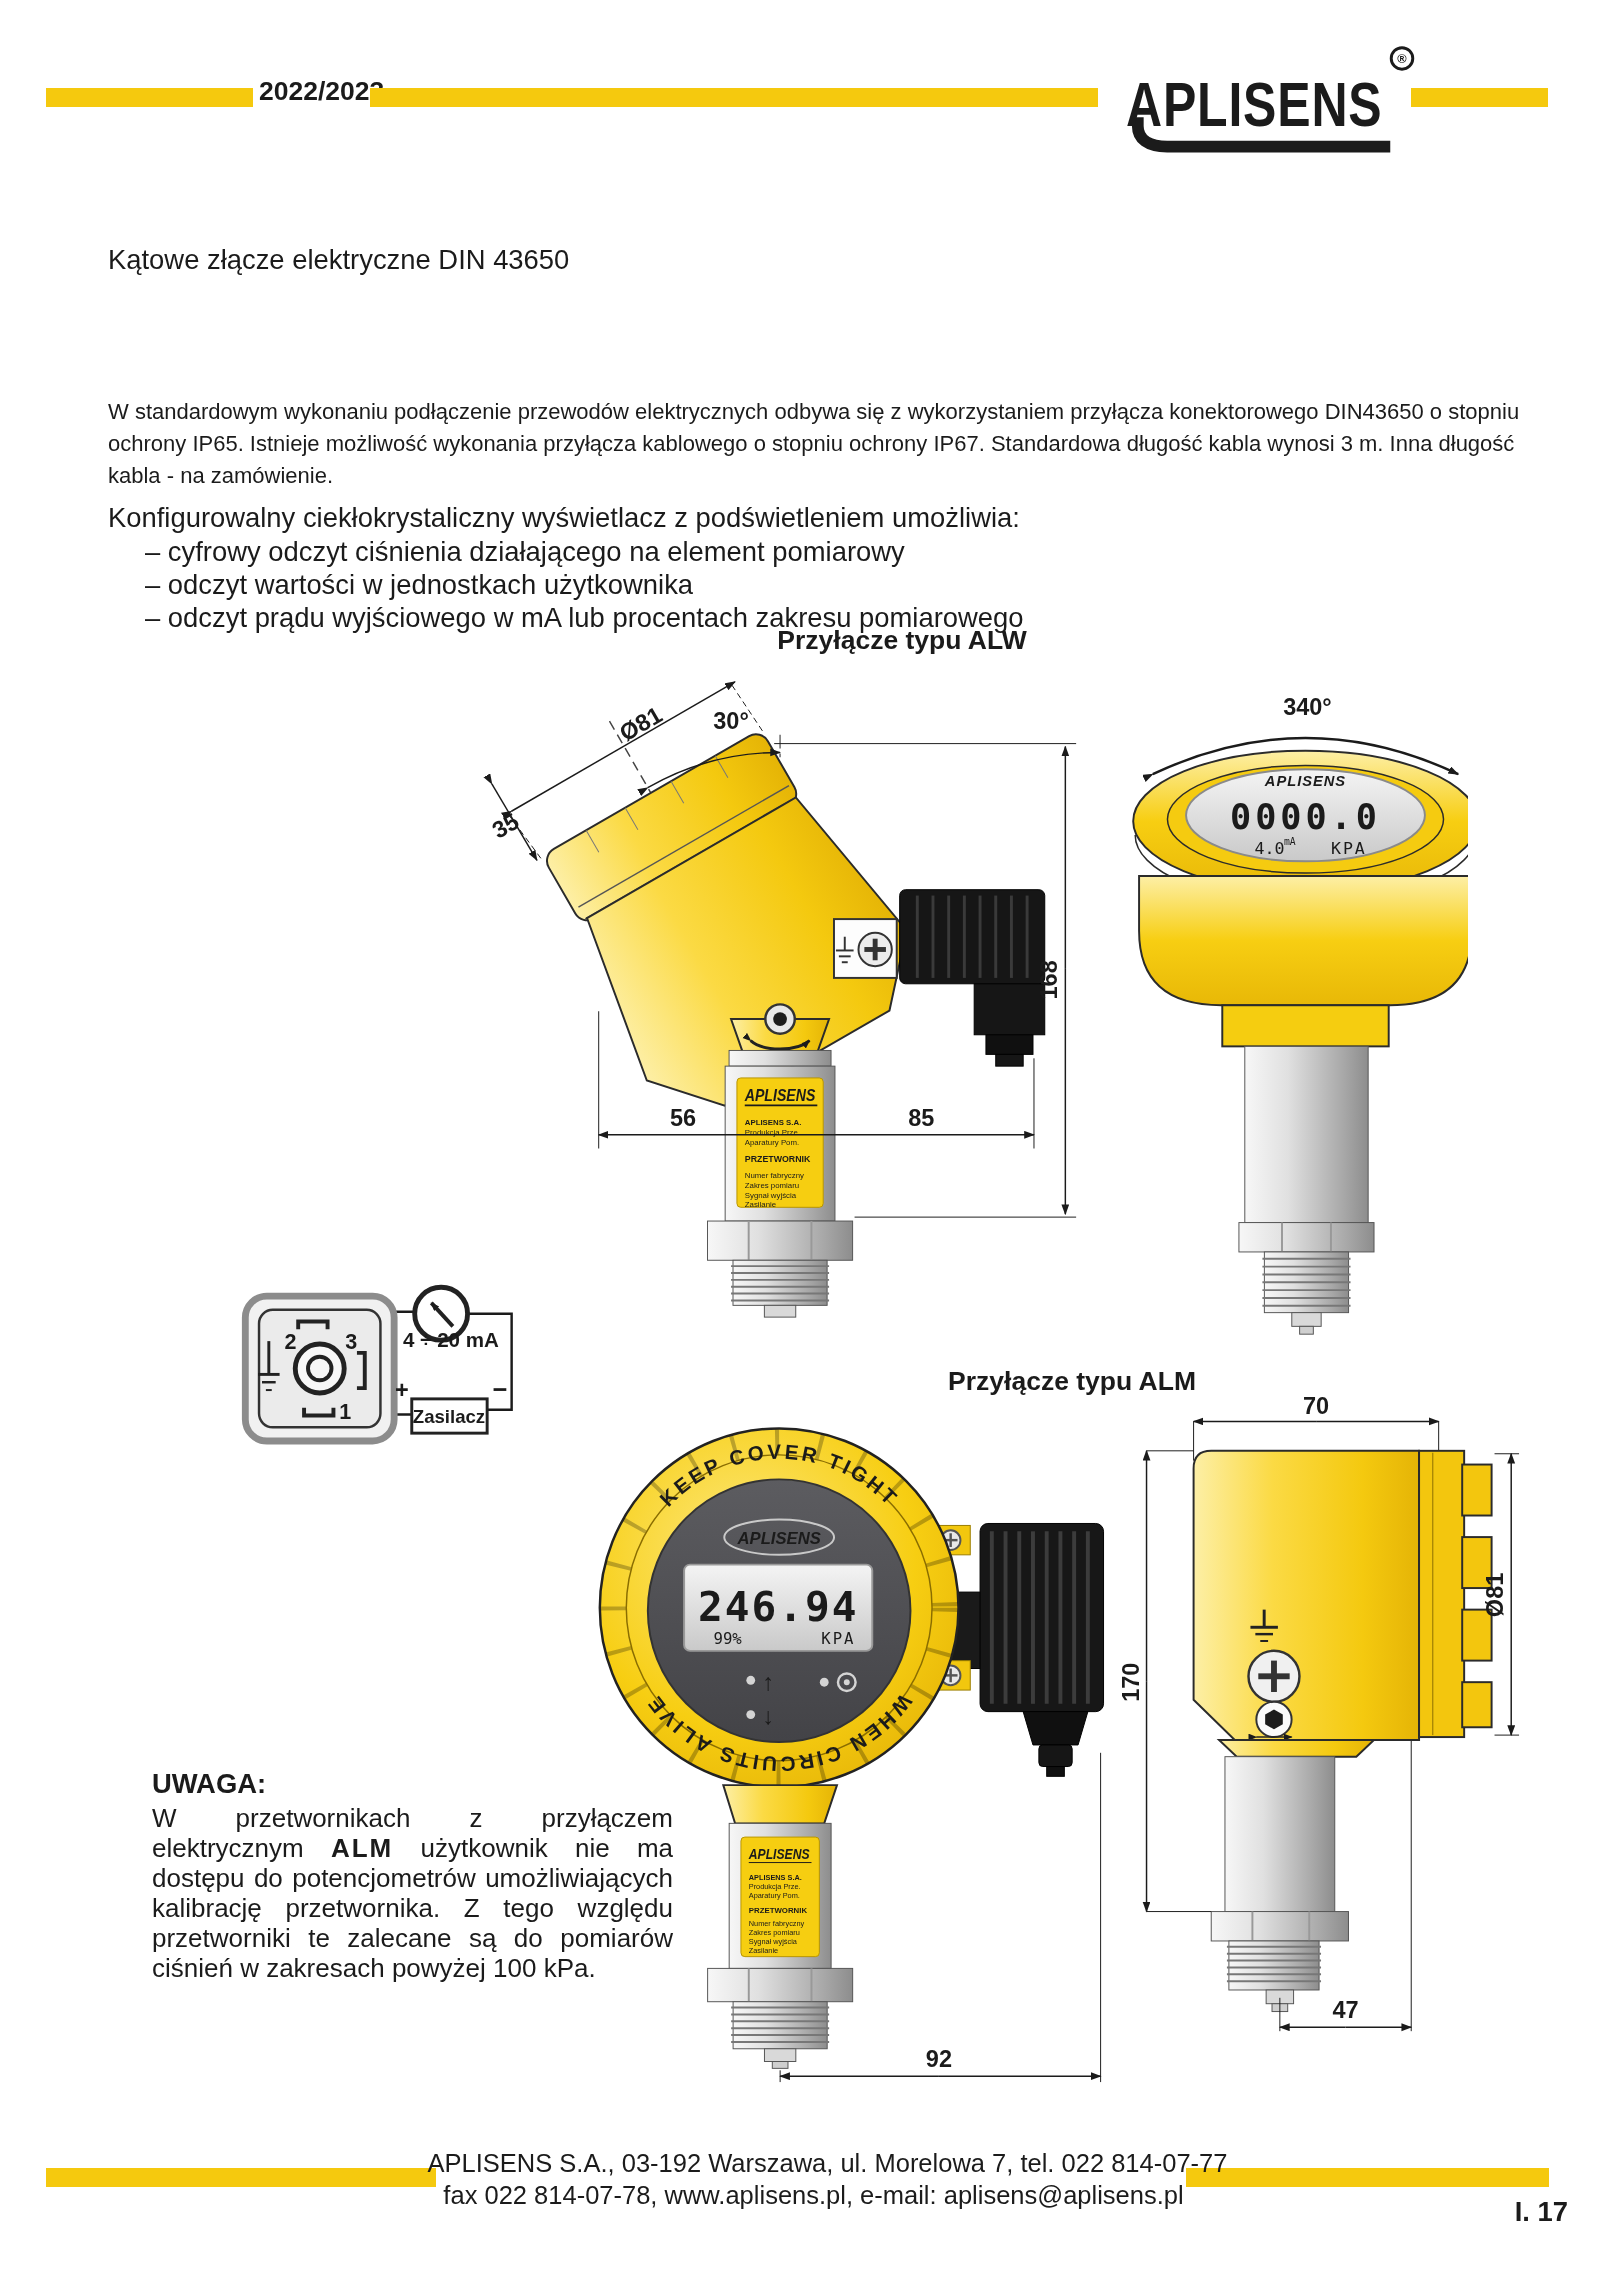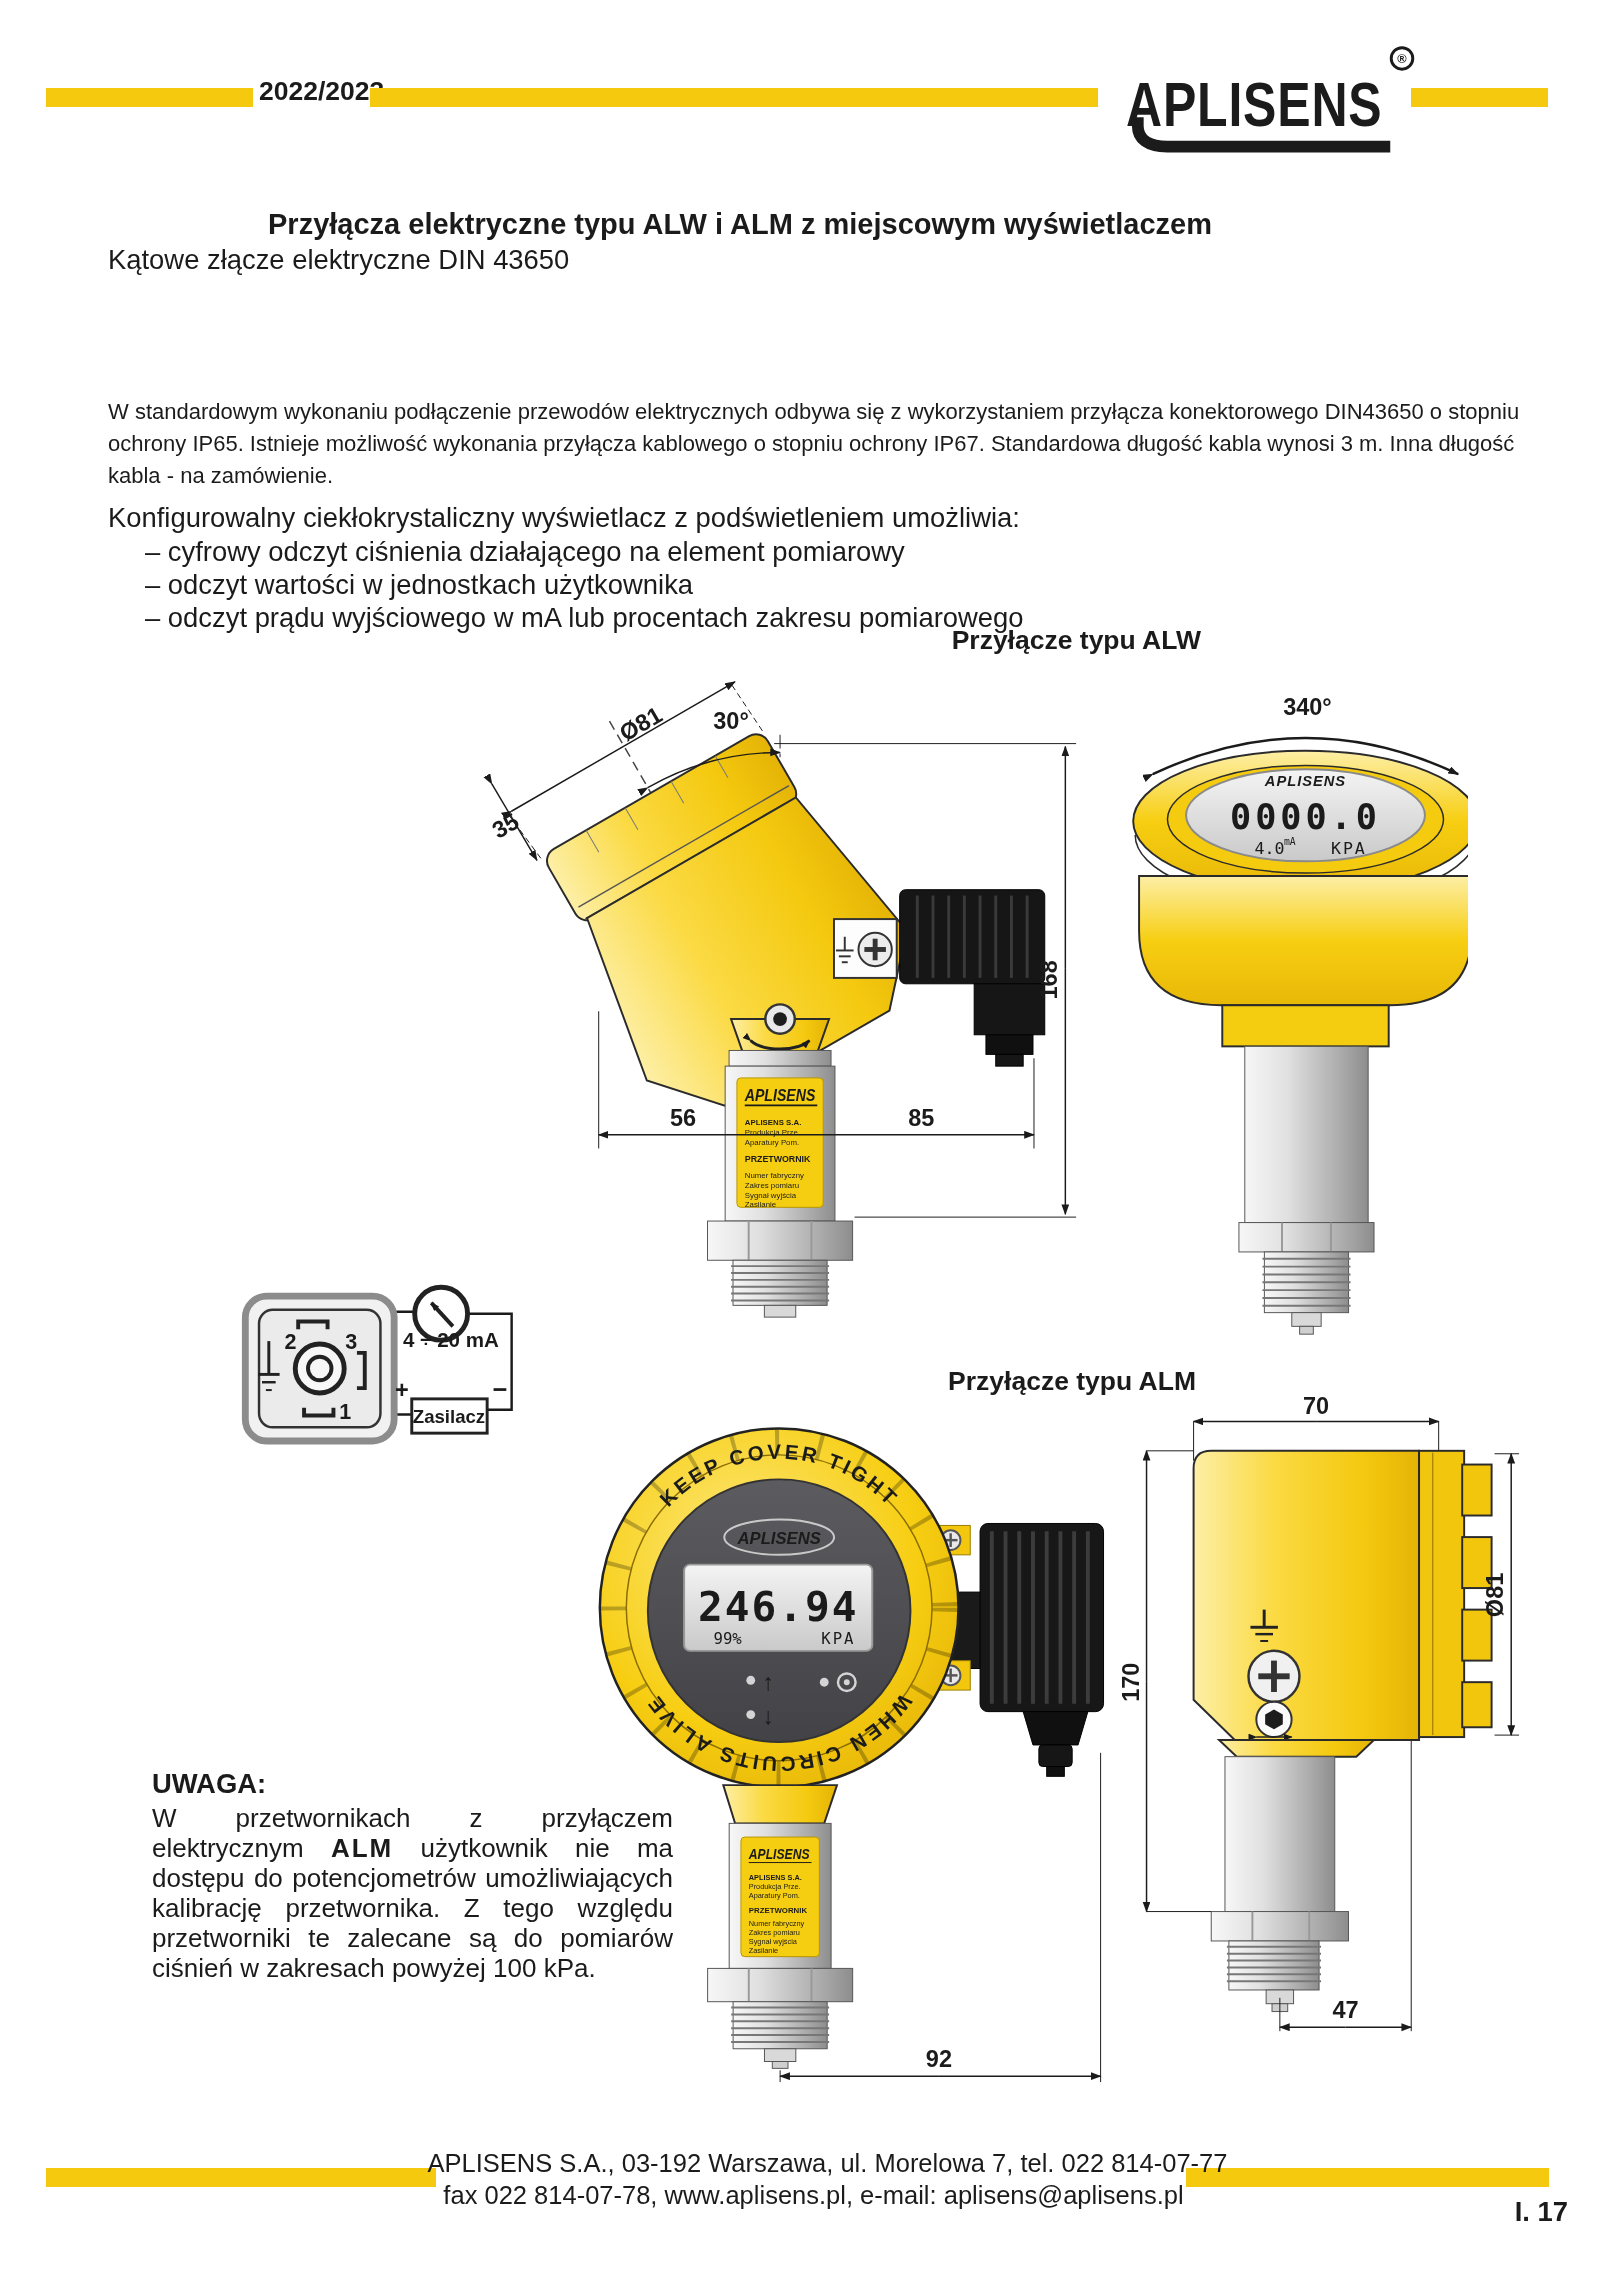--- a/index.html
+++ b/index.html
@@ -63,33 +63,32 @@
   <div class="abs b" style="left:259px;top:76px;font-size:26.5px">2022/2023</div>
   <div class="abs bar" style="left:370px;top:88px;width:728px"></div>
   <div class="abs bar" style="left:1411px;top:88px;width:137px"></div>
   <svg class="abs" style="left:1108px;top:33px" width="314" height="137" viewBox="0 0 320 140">
     <path d="M288,116 L60,116 C40,116 30,108 30,95 L30,86" stroke="#1b1b1b" stroke-width="12" fill="none"></path>
     <text x="18" y="95" font-size="64" font-weight="bold" letter-spacing="1" textLength="262" lengthAdjust="spacingAndGlyphs">APLISENS</text>
     <circle cx="300" cy="26" r="11" stroke="#1b1b1b" stroke-width="3" fill="none"></circle>
     <text x="300" y="31" font-size="13" font-weight="bold" text-anchor="middle">®</text>
   </svg>
 
-  <div class="abs b" style="left:108px;top:208px;width:1264px;text-align:center;font-size:29px">Przyłącza elektryczne typu ALW i ALM z miejscowym wyświetlaczem</div>
   <div class="abs" style="left:108px;top:244px;font-size:27.4px">Kątowe złącze elektryczne DIN 43650</div>
 
   <div class="abs" style="left:108px;top:396px;width:1419px;font-size:22px;line-height:32px">W standardowym wykonaniu podłączenie przewodów elektrycznych odbywa się z wykorzystaniem przyłącza konektorowego DIN43650 o stopniu ochrony IP65. Istnieje możliwość wykonania przyłącza kablowego o stopniu ochrony IP67. Standardowa długość kabla wynosi 3 m. Inna długość kabla - na zamówienie.</div>
 
   <div class="abs" style="left:108px;top:502px;font-size:27.4px">Konfigurowalny ciekłokrystaliczny wyświetlacz z podświetleniem  umożliwia:</div>
   <div class="abs" style="left:145px;top:535px;font-size:27.4px;line-height:33px">
     <div><span>–</span> <span>cyfrowy odczyt ciśnienia działającego na element pomiarowy</span></div>
     <div><span>–</span> <span>odczyt wartości w jednostkach użytkownika</span></div>
     <div><span>–</span> <span>odczyt prądu wyjściowego w mA lub procentach zakresu pomiarowego</span></div>
   </div>
 
-  <div class="abs b" style="left:603px;top:625px;width:598px;text-align:right;font-size:26.5px">Przyłącze typu ALW</div>
+  <div class="abs b" style="left:603px;top:625px;width:598px;text-align:center;font-size:26.5px">Przyłącze typu ALW</div>
 
   <svg class="abs" style="left:478px;top:674px" width="610" height="649" viewBox="0 0 622 662">
     <line x1="134" y1="48" x2="308" y2="350" stroke="#444" stroke-width="1.5" stroke-dasharray="10 6"></line>
     <line x1="308" y1="62" x2="308" y2="648" stroke="#444" stroke-width="1.2" stroke-dasharray="14 5 4 5"></line>
     <g transform="rotate(-30 308 350)">
       <rect x="180" y="86" width="258" height="82" rx="14" fill="url(#gy)" stroke="#2b2b2b" stroke-width="2"></rect>
       <line x1="186" y1="150" x2="434" y2="150" stroke="#555" stroke-width="1.5"></line>
       <line x1="186" y1="164" x2="434" y2="164" stroke="#555" stroke-width="1.5"></line>
       <line x1="232" y1="86" x2="232" y2="112" stroke="#777" stroke-width="1"></line>
       <line x1="278" y1="86" x2="278" y2="112" stroke="#777" stroke-width="1"></line>

